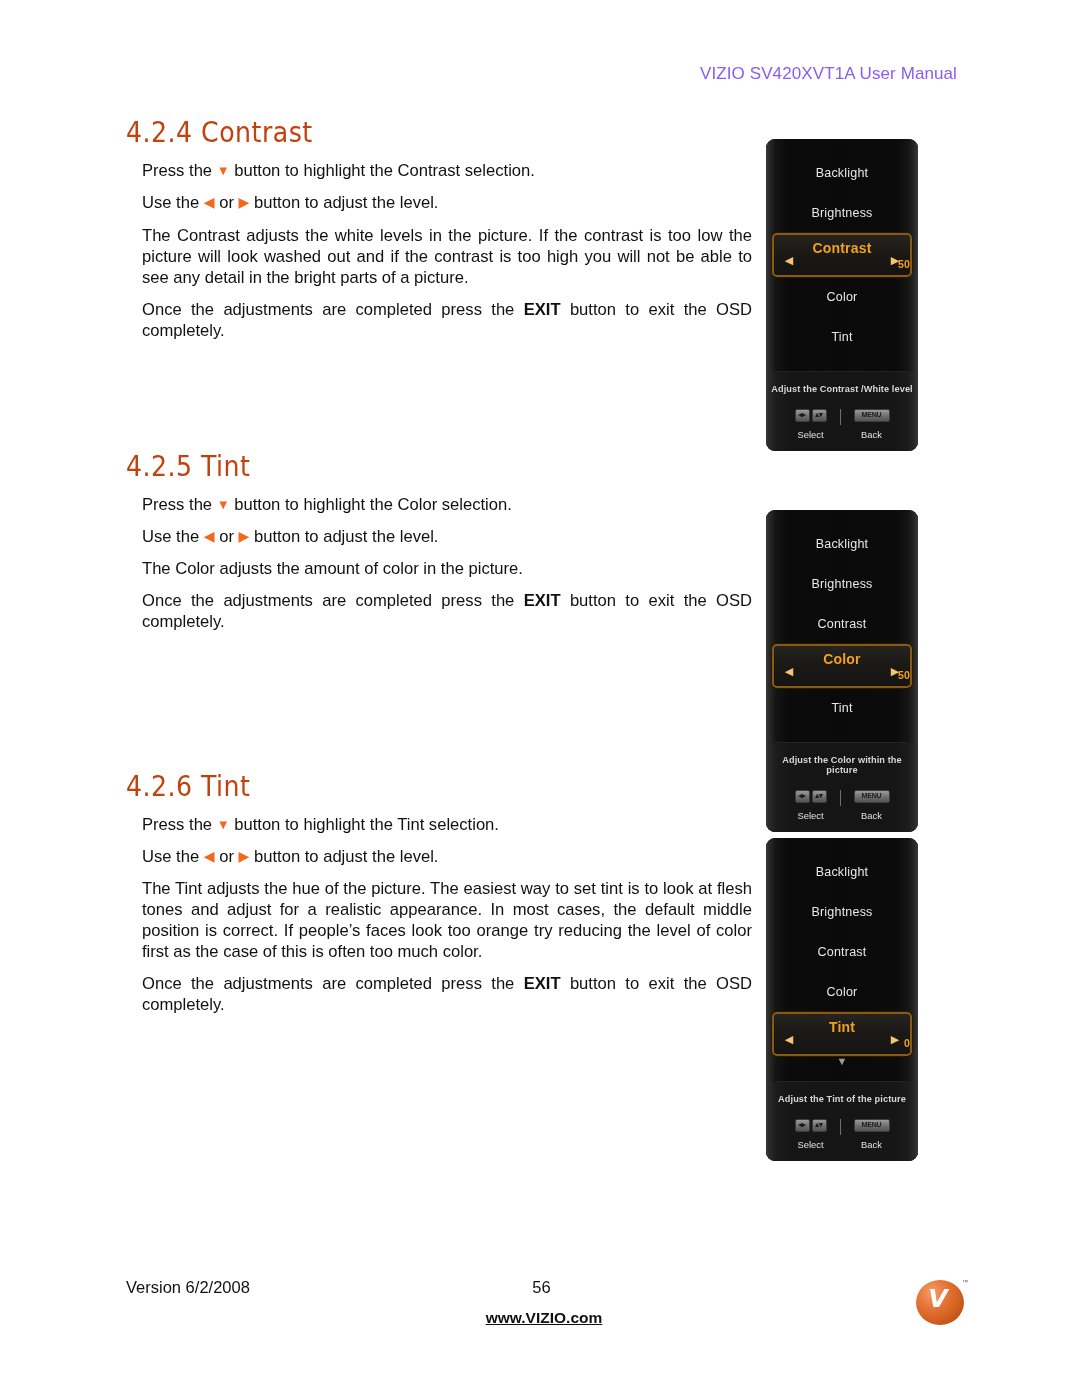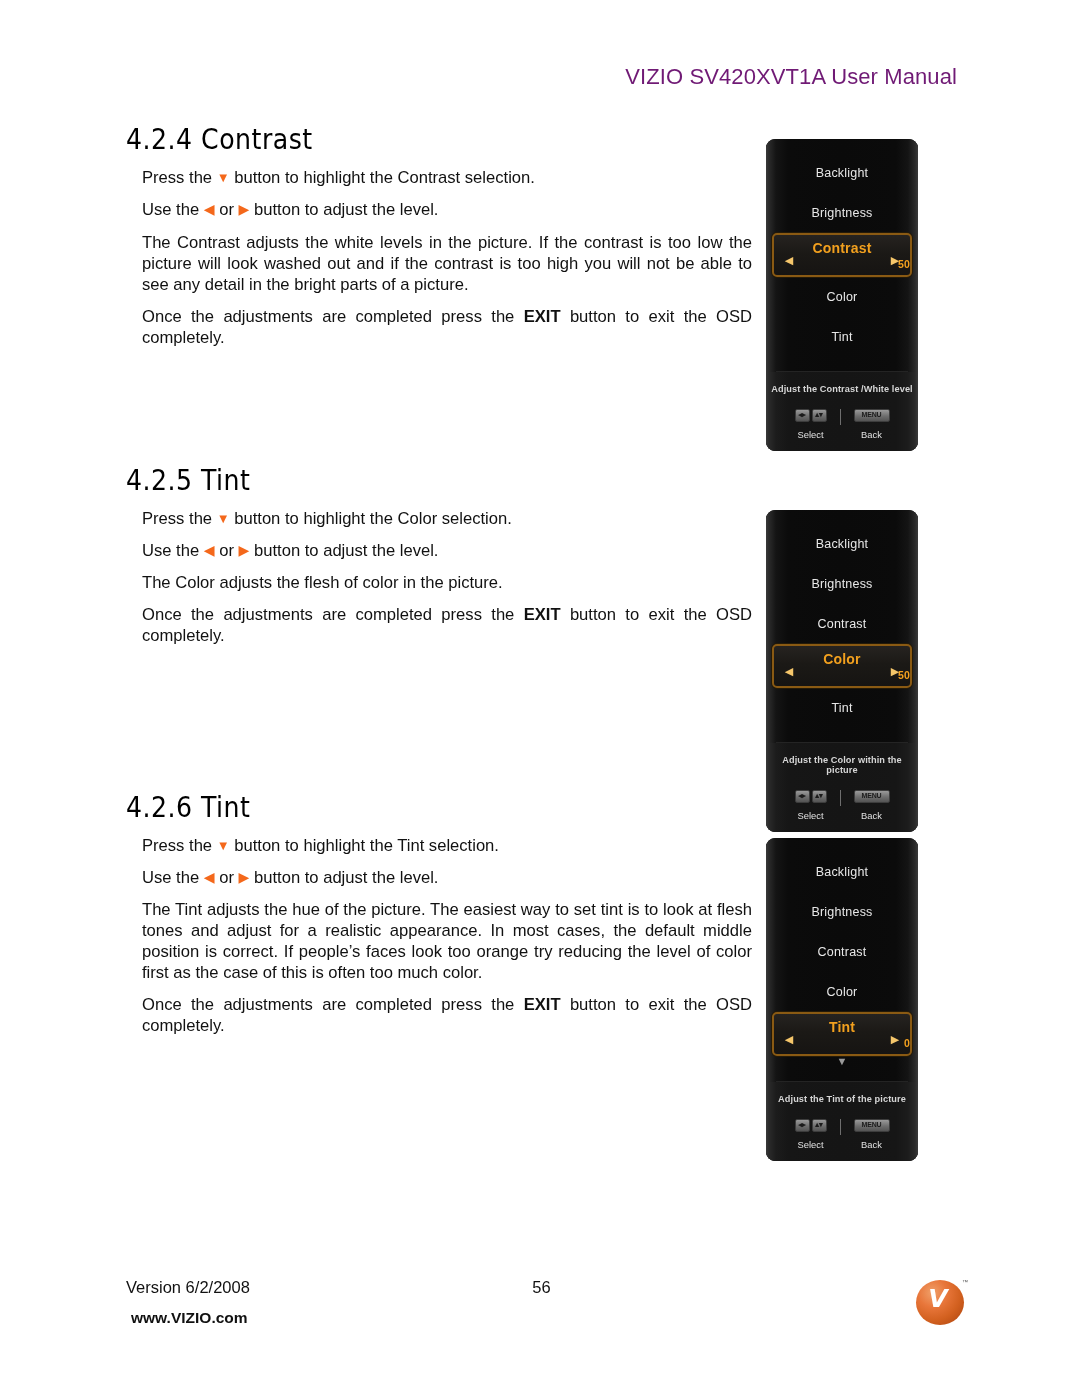--- a/index.html
+++ b/index.html
@@ -24,41 +24,41 @@
     height: 1397px;
   }
 
   
   .page-header {
     position: absolute;
     top: 64px;
     left: 0;
     width: 957px;
     text-align: right;
-    font-size: 22px;
+    font-size: 17px;
     letter-spacing: 0.1px;
-    color: #701a75;
+    color: #8b5cf6;
   }
 
   
   .content {
     position: absolute;
     left: 126px;
     top: 110px;
     width: 626px;
   }
 
   .section { margin-bottom: 0; }
 
   h2.section-title {
     font-family: "DejaVu Sans", sans-serif;
     font-size: 28px;
     font-weight: 400;
-    color: #000000;
-    margin: 15px 0 13px 0;
+    color: #c2410c;
+    margin: 8px 0 13px 0;
     letter-spacing: 0.5px;
     line-height: 1.05;
     font-stretch: semi-condensed;
   }
 
   p.para {
     margin: 0 0 11px 16px;
     font-size: 16.6px;
     line-height: 1.27;
     text-align: justify;
@@ -245,23 +245,24 @@
   .foot-page {
     position: absolute;
     left: 0; right: 0;
     top: 0;
     text-align: center;
   }
   .foot-url {
     position: absolute;
     left: 5px; right: 0;
     top: 31px;
-    text-align: left;
+    text-align: center;
     font-weight: bold;
     font-size: 15.5px;
+    text-decoration: underline;
   }
 
   .vizio-logo {
     position: absolute;
     left: 914px;
     top: 1277px;
     width: 56px;
     height: 50px;
   }
   .vizio-ball {
@@ -313,21 +314,21 @@
       <p class="para">The Contrast adjusts the white levels in the picture.  If the contrast is too low the picture will look washed out and if the contrast is too high you will not be able to see any detail in the bright parts of a picture.</p>
       <p class="para">Once the adjustments are completed press the <b class="exit">EXIT</b> button to exit the OSD completely.</p>
     </div>
 
     <div class="spacer-4-2-4"></div>
 
     <div class="section">
       <h2 class="section-title">4.2.5 Tint</h2>
       <p class="para single">Press the <span class="tri">▼</span> button to highlight the Color selection.</p>
       <p class="para single">Use the <span class="tri lr">◀</span> or <span class="tri lr">▶</span> button to adjust the level.</p>
-      <p class="para single">The Color adjusts the flesh of color in the picture.</p>
+      <p class="para single">The Color adjusts the amount of color in the picture.</p>
       <p class="para">Once the adjustments are completed press the <b class="exit">EXIT</b> button to exit the OSD completely.</p>
     </div>
 
     <div class="spacer-4-2-5"></div>
 
     <div class="section">
       <h2 class="section-title">4.2.6 Tint</h2>
       <p class="para single">Press the <span class="tri">▼</span> button to highlight the Tint selection.</p>
       <p class="para single">Use the <span class="tri lr">◀</span> or <span class="tri lr">▶</span> button to adjust the level.</p>
       <p class="para">The Tint adjusts the hue of the picture.  The easiest way to set tint is to look at flesh tones and adjust for a realistic appearance.  In most cases, the default middle position is correct.  If people’s faces look too orange try reducing the level of color first as the case of this is often too much color.</p>

